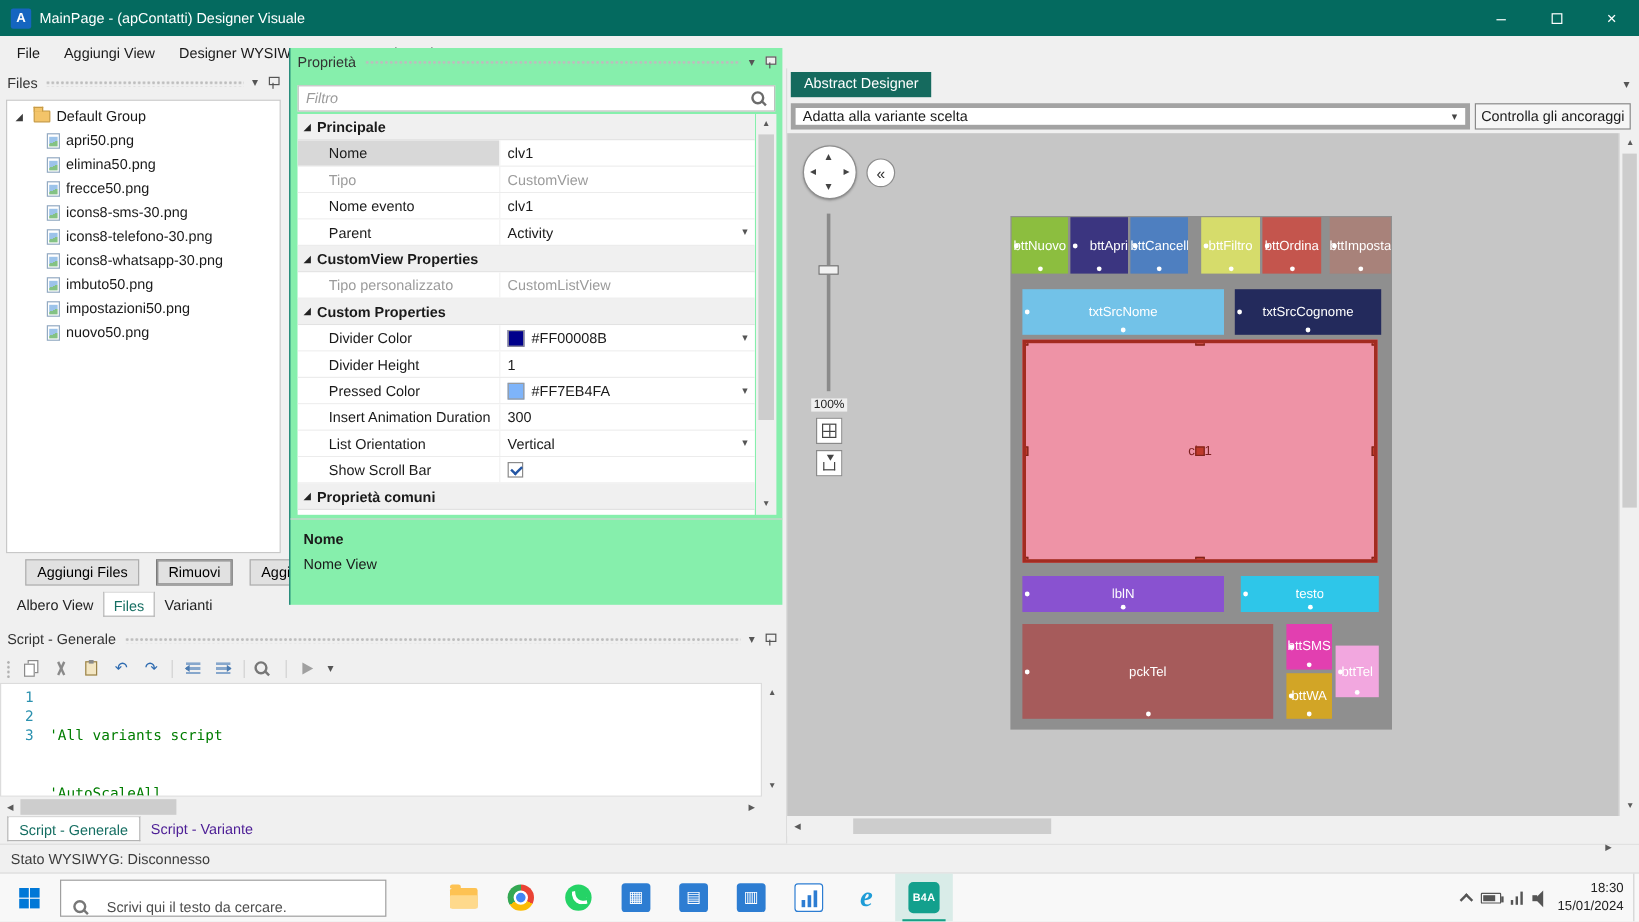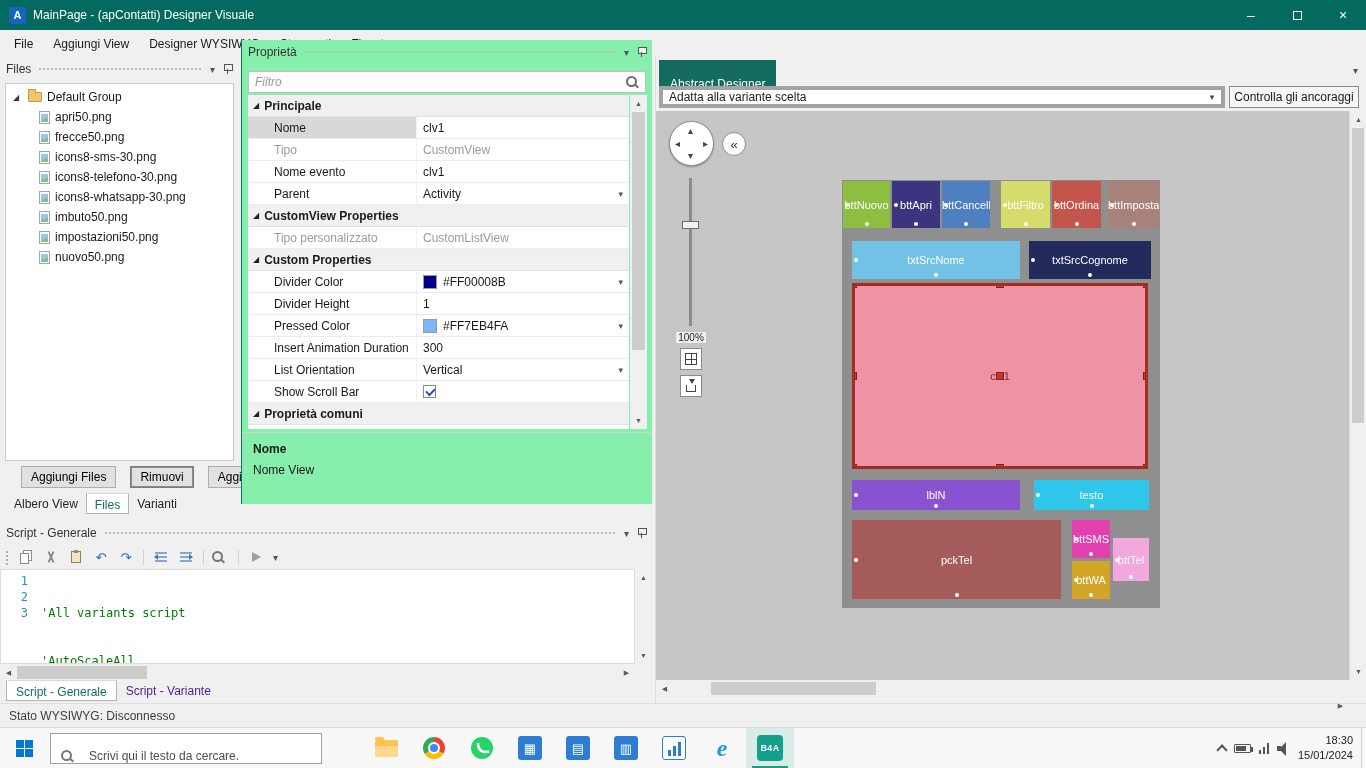--- a/index.html
+++ b/index.html
@@ -119,21 +119,21 @@
   .stabs { position:absolute; left:6px; bottom:2px; height:21px; display:flex; }
   .stab { padding:4px 9px 0 9px; color:#4c1d95; }
   .stab.active { background:#fff; border:1px solid #b4b4b4; border-top-color:#d9d9d9; color:#156e62; }
 
   
   .statusbar { position:absolute; left:0; top:703px; width:100%; height:24px; background:#f0f0f0;
     border-top:1px solid #dedede; display:flex; align-items:center; padding-left:9px; color:#3c3c3c; }
 
   
   .designer-panel { position:absolute; left:655px; top:57px; right:0; height:646px; background:#f0f0f0; border-left:1px solid #dcdcdc; }
-  .dtab { position:absolute; left:3px; top:3px; padding:17px 11px 5px 11px; background:#156a5e; color:#fff; }
+  .dtab { position:absolute; left:3px; top:3px; padding:2px 11px 5px 11px; background:#156a5e; color:#fff; }
   .dtab-caret { position:absolute; right:8px; top:8px; color:#555; font-size:10px; }
   .variant-combo { position:absolute; left:3px; top:29px; width:566px; height:22px; background:#fff;
     border:4px solid #a3a3a3; display:flex; align-items:center; }
   .vtext { flex:1; padding-left:6px; white-space:nowrap; overflow:hidden; }
   .varrow { width:18px; text-align:center; color:#444; font-size:9px; }
   .anchors-btn { position:absolute; left:573px; top:29px; width:130px; height:22px; background:#f6f6f6;
     border:1px solid #8a8a8a; display:flex; align-items:center; justify-content:center; white-space:nowrap; overflow:hidden; }
 
   .dcanvas { position:absolute; left:0; top:54px; width:694px; height:569px; background:#c6c6c6; overflow:hidden; }
   .navwheel { position:absolute; left:13px; top:10px; width:45px; height:45px; border-radius:50%;
@@ -252,20 +252,24 @@
       <span class="tarrow">◢</span>
       <span class="folder"></span>
       <span>Default Group</span>
     </div>
     <div class="tnode tfile">
       <span class="imgfile"></span>
       <span>apri50.png</span>
     </div>
     <div class="tnode tfile">
       <span class="imgfile"></span>
+      <span>elimina50.png</span>
+    </div>
+    <div class="tnode tfile">
+      <span class="imgfile"></span>
       <span>frecce50.png</span>
     </div>
     <div class="tnode tfile">
       <span class="imgfile"></span>
       <span>icons8-sms-30.png</span>
     </div>
     <div class="tnode tfile">
       <span class="imgfile"></span>
       <span>icons8-telefono-30.png</span>
     </div>
@@ -494,21 +498,21 @@
         <span class="i-fit"></span>
       </div>
     <div class="zbtn b2">
         <span class="i-export"></span>
       </div>
 
     <div class="design-area">
       <div class="dctl" style="left: 1px; top: 1px; width: 47px; height: 47px; background: rgb(140, 190, 63);">
         <span class="dlbl">bttNuovo</span>
       </div>
-      <div class="dctl" style="left: 50px; top: 1px; width: 48px; height: 47px; background: rgb(59, 53, 128);">
+      <div class="dctl" style="left: 50px; top: 1px; width: 48px; height: 47px; background: rgb(59, 53, 128); justify-content: flex-end;">
         <span class="dlbl">bttApri</span>
       </div>
       <div class="dctl" style="left: 100px; top: 1px; width: 48px; height: 47px; background: rgb(78, 127, 192);">
         <span class="dlbl">bttCancella</span>
       </div>
       <div class="dctl" style="left: 159px; top: 1px; width: 49px; height: 47px; background: rgb(214, 220, 107);">
         <span class="dlbl">bttFiltro</span>
       </div>
       <div class="dctl" style="left: 210px; top: 1px; width: 49px; height: 47px; background: rgb(196, 85, 77);">
         <span class="dlbl">bttOrdina</span>

